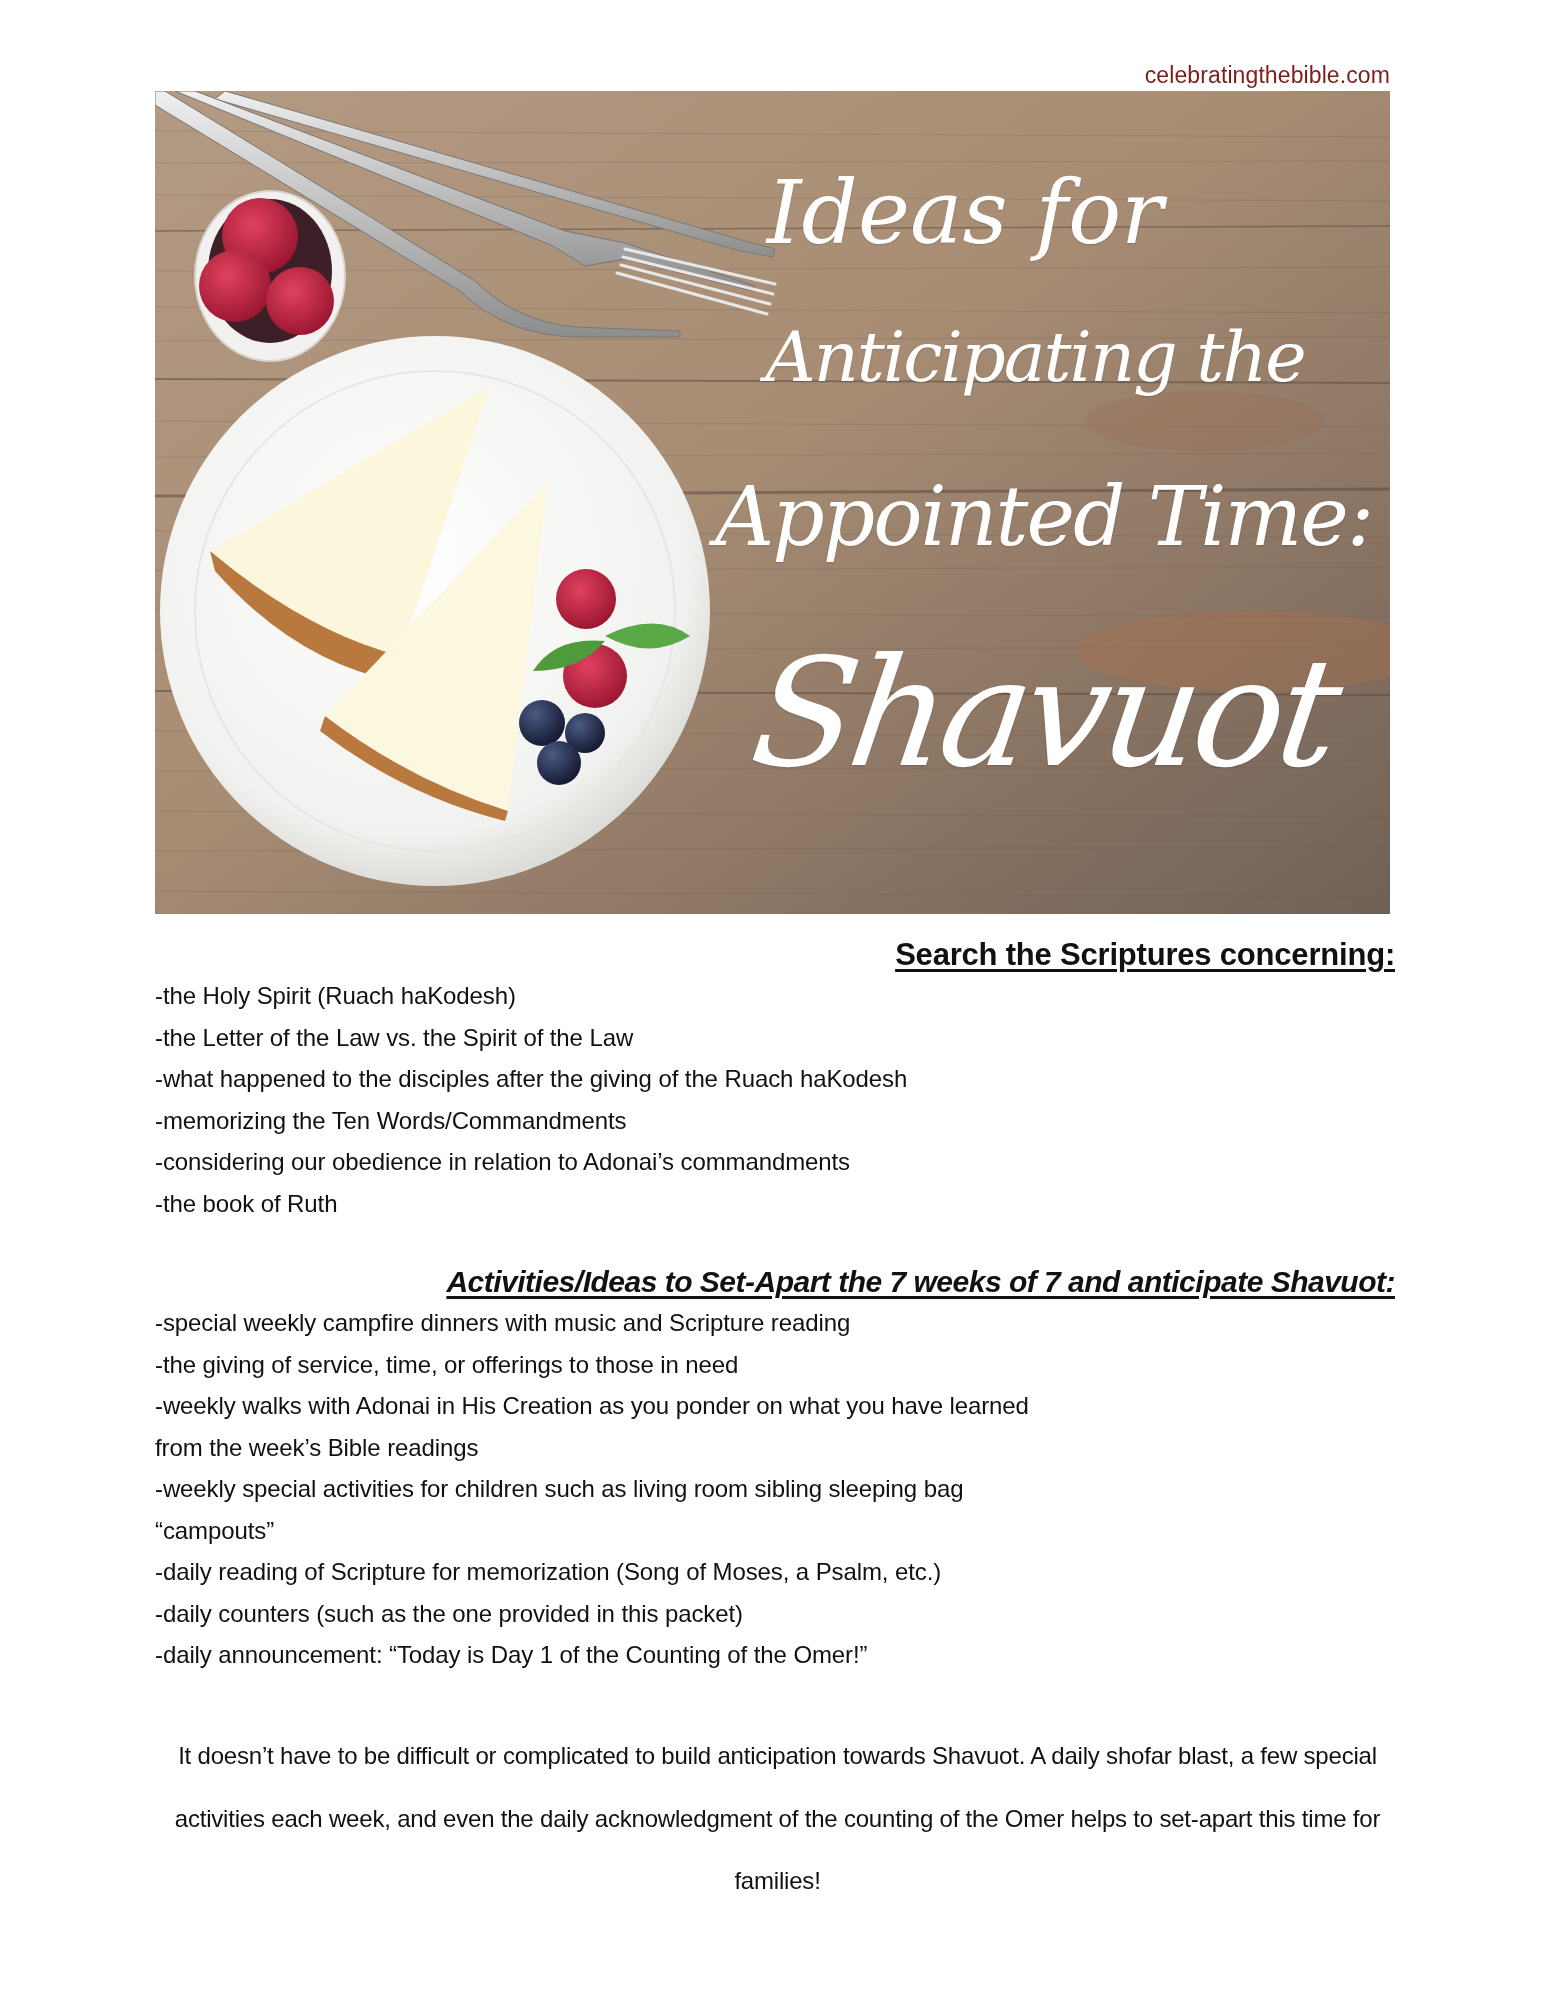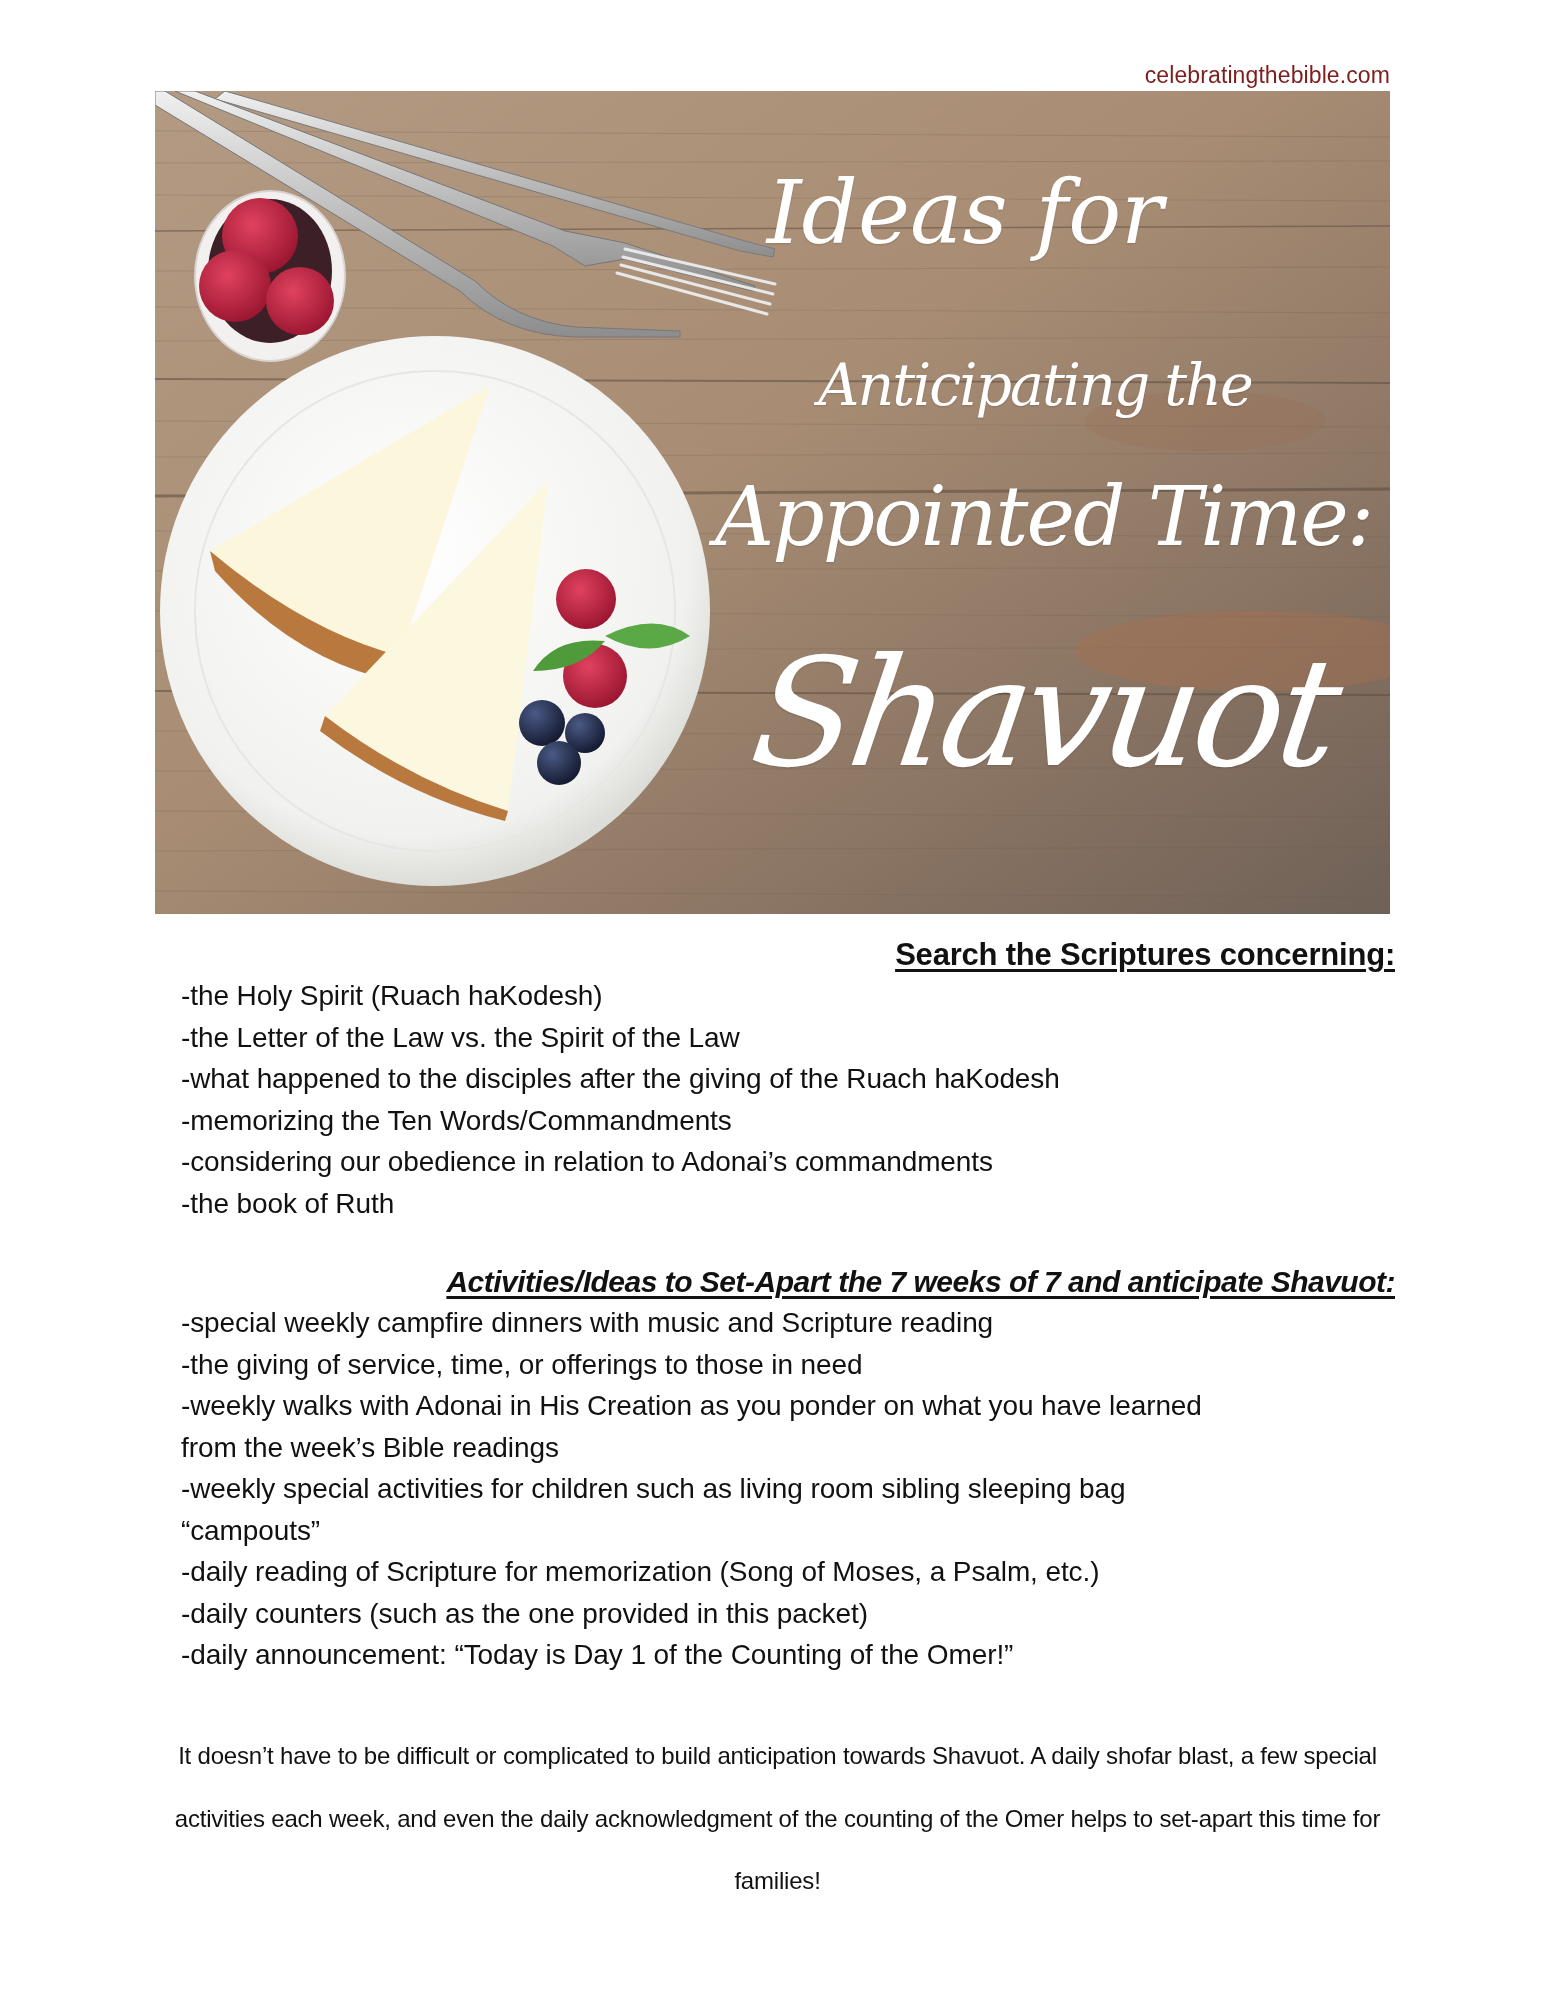--- a/index.html
+++ b/index.html
@@ -5,28 +5,28 @@
   html, body { margin:0; padding:0; background:#ffffff; }
   body { width:1545px; height:2000px; position:relative; overflow:hidden;
          font-family:"Liberation Sans", sans-serif; color:#111111; }
   .site { position:absolute; top:62px; right:155px; font-size:23px; color:#7f1d1d; letter-spacing:0.1px; }
   .hero { position:absolute; left:155px; top:91px; width:1235px; height:823px; overflow:hidden; }
   .hero svg { display:block; }
   .hero-title { position:absolute; left:0; top:0; width:1235px; height:823px; pointer-events:none; }
   .t-line { position:absolute; color:#ffffff; font-family:"DejaVu Serif", serif; font-style:italic;
             text-align:center; white-space:nowrap; text-shadow:0 1px 2px rgba(0,0,0,0.15); }
   .t1 { left:560px; width:500px; top:70px; font-size:88px; }
-  .t2 { left:560px; width:640px; top:225px; font-size:57px; letter-spacing:-2px;margin-top:36px; }
+  .t2 { left:560px; width:640px; top:225px; font-size:70px; letter-spacing:-2px; }
   .t3 { left:560px; width:630px; top:378px; font-size:82px; letter-spacing:-2px; }
   .t4 { left:600px; width:560px; top:535px; font-size:150px; font-family:"DejaVu Serif", serif; font-style:italic;
         font-weight:normal; letter-spacing:-6px; -webkit-text-stroke:0; transform:skewX(-8deg); }
   .sec { position:absolute; left:155px; width:1240px; }
   .heading { font-weight:bold; text-decoration:underline; text-decoration-thickness:3px; text-underline-offset:4px;
              font-size:31px; line-height:40px; letter-spacing:-0.2px;text-align:right; }
-  .item { font-size:28px; line-height:41.5px; letter-spacing:-0.1px; white-space:pre-wrap;margin-left:26px; }
+  .item { font-size:24px; line-height:41.5px; letter-spacing:-0.1px; white-space:pre-wrap; }
   .s1 { top:935px; }
   .s2 { top:1262px; }
   .heading2 { font-size:30px; letter-spacing:-0.5px;font-style:italic; }
   .closing { position:absolute; left:155px; top:1725px; width:1245px; font-size:24px; line-height:62.5px; letter-spacing:-0.2px;text-align:center; }
 </style>
 </head>
 <body>
 
 <div class="site">celebratingthebible.com</div>
 

